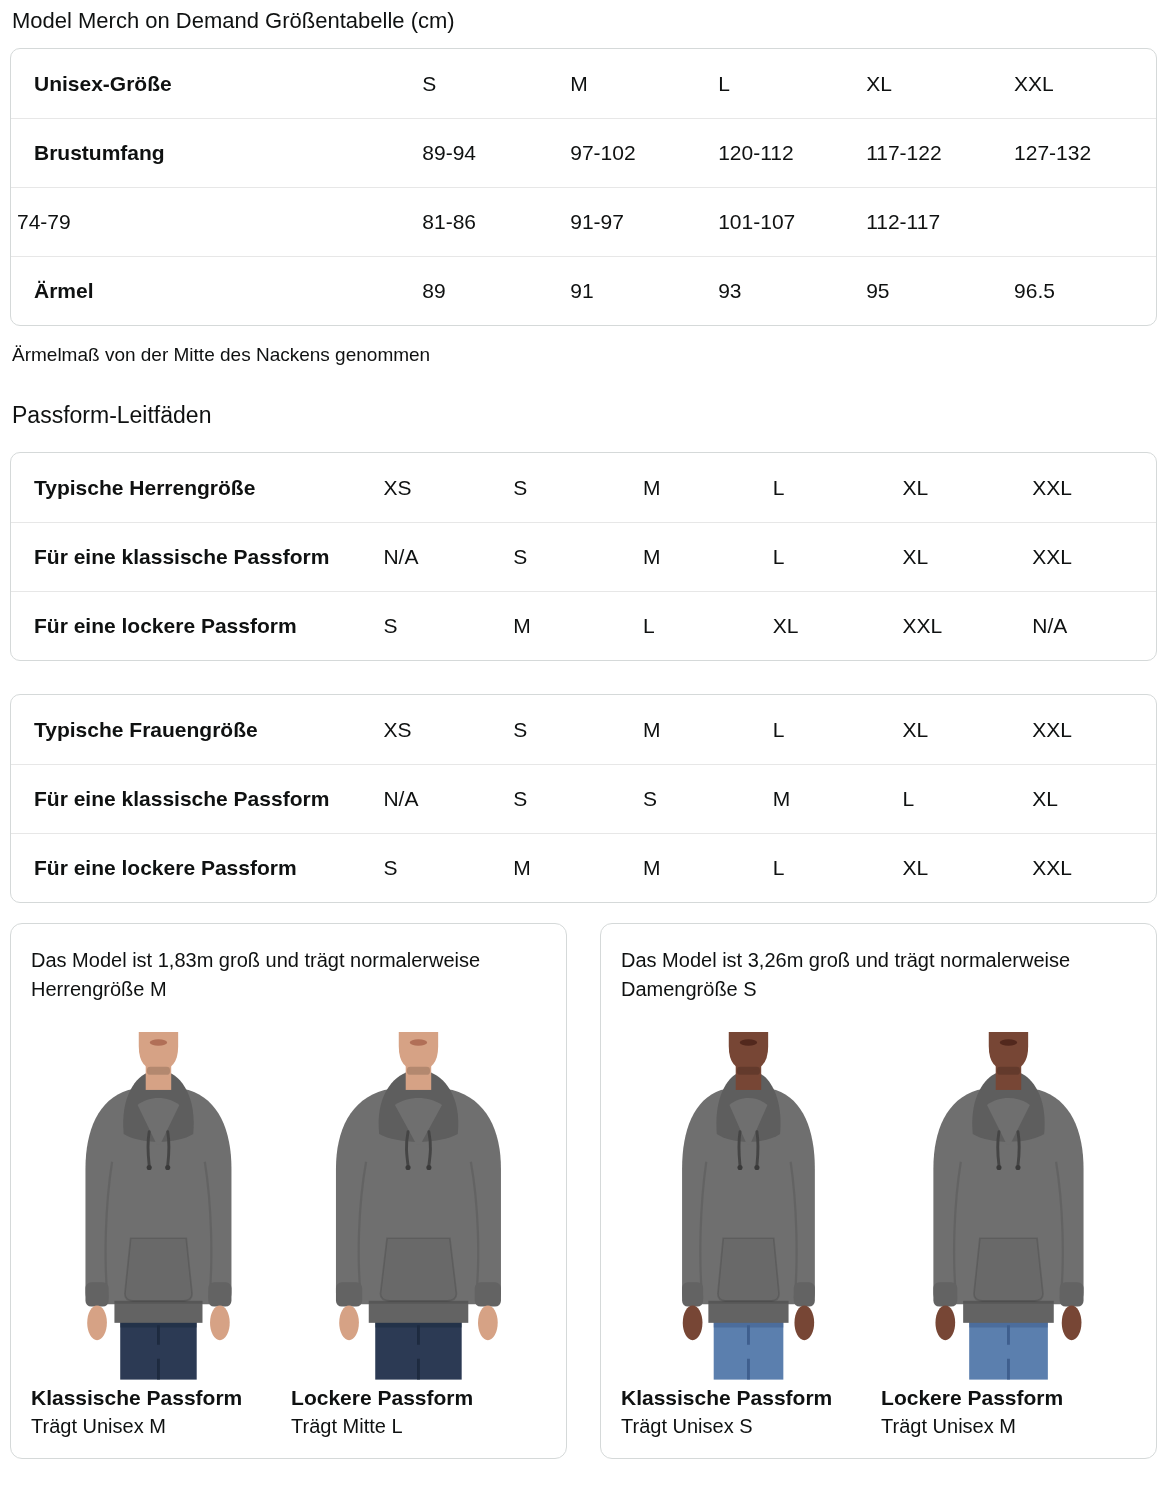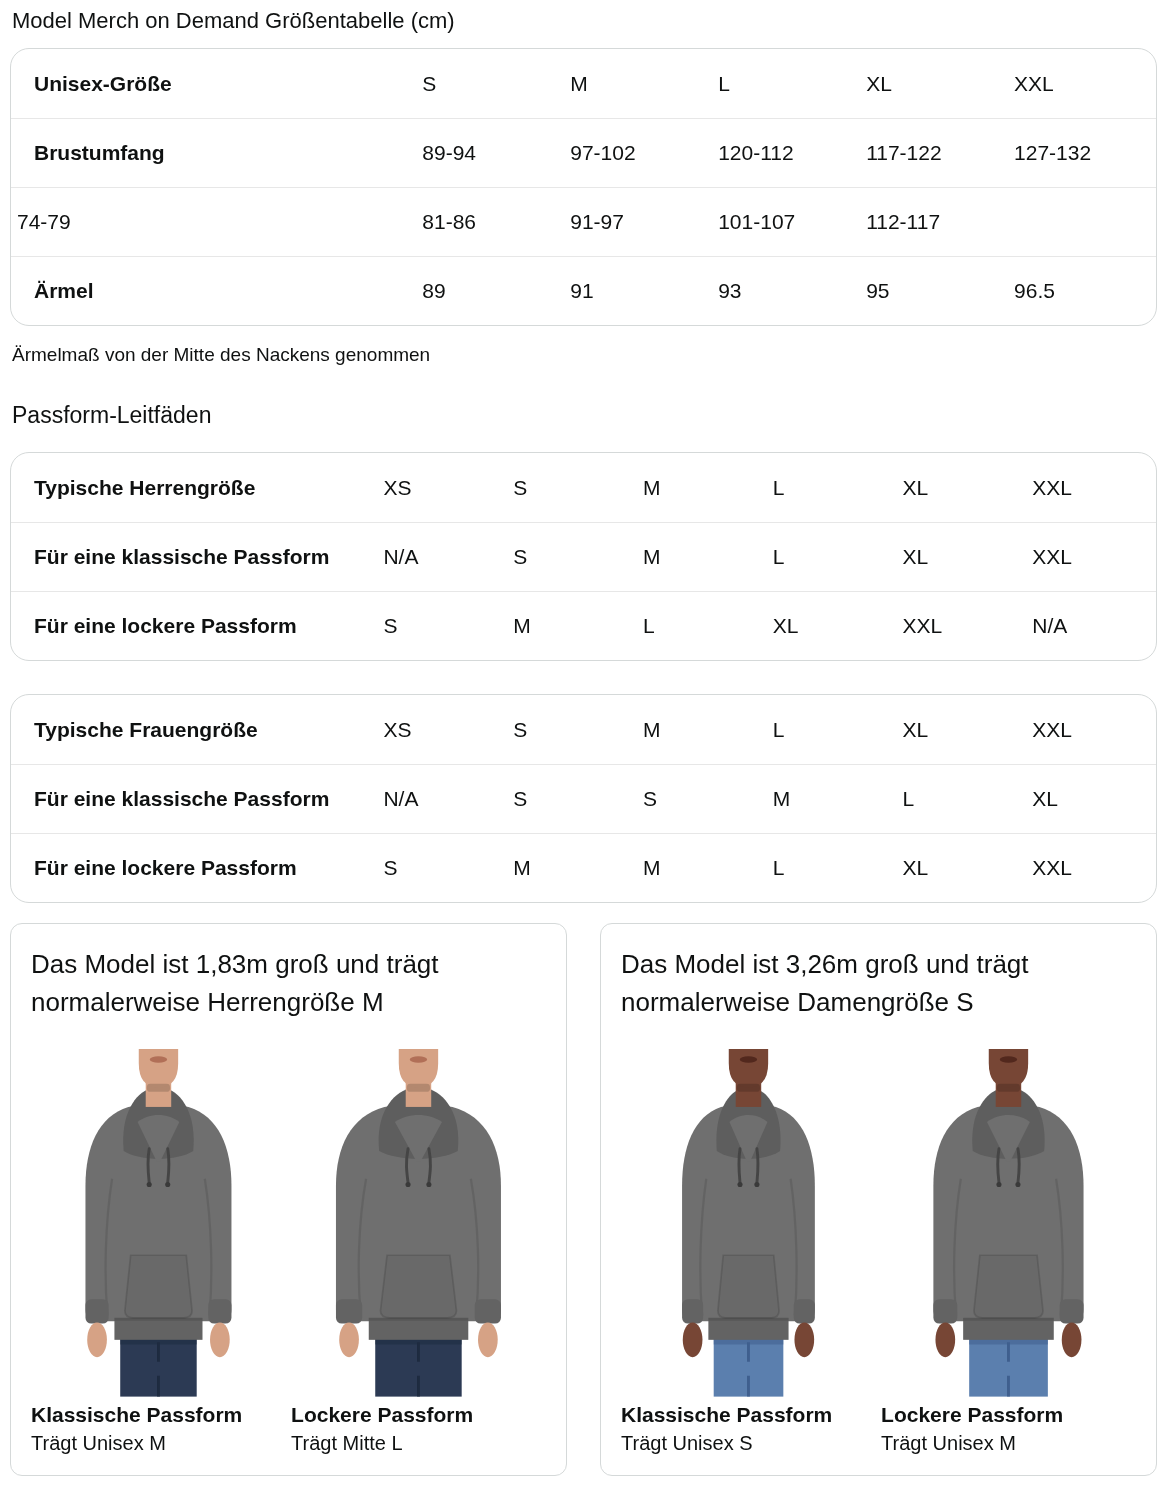--- a/index.html
+++ b/index.html
@@ -11,39 +11,39 @@
   html,body{margin:0;padding:0;background:#fff;}
   body{
     width:1167px;height:1500px;overflow:hidden;
     font-family:"Liberation Sans","DejaVu Sans",sans-serif;
     color:var(--text,#0f1111);
     padding:6px 10px 0 10px;
   }
   .page-title{font-size:22px;font-weight:400;margin:2px 0 0 2px;}
   .data-table{
     border:1px solid var(--table-border,#d5d9d9);
-    border-radius:19px;overflow:hidden;background:#fff;
+    border-radius:10px;overflow:hidden;background:#fff;
   }
   .size-table{margin-top:14px;}
   .trow{display:grid;align-items:center;min-height:69px;}
   .size-table .trow{grid-template-columns:35.4% repeat(5,1fr);}
   .fit-table .trow{grid-template-columns:32% repeat(6,1fr);}
   .trow + .trow{border-top:1px solid var(--row-divider,#e7e7e7);}
   .tcell{font-size:21px;padding:0 6px;white-space:nowrap;}
   .tlabel{font-weight:700;padding-left:23px;}
   .note{font-size:19px;margin:18px 0 0 2px;}
   .fit-heading{font-size:23px;font-weight:400;margin:36px 0 0 2px;}
   .fit-table-mens{margin-top:23px;}
   .fit-table-womens{margin-top:33px;}
   .cards{display:flex;gap:33px;margin-top:20px;}
   .card{
     flex:1;border:1px solid var(--table-border,#d5d9d9);
     border-radius:12px;padding:22px 20px 20px 20px;background:#fff;
   }
-  .card-caption{font-size:26px;line-height:1.45;max-width:462px;}
+  .card-caption{font-size:20px;line-height:1.45;max-width:462px;}
   .figures{display:flex;justify-content:space-between;margin-top:28px;}
   .figure{width:49.5%;}
   .figure-art{width:100%;}
   .figure-art svg{width:100%;height:auto;display:block;}
   .fit-label{font-size:21px;font-weight:700;margin-top:6px;}
   .size-worn-label{font-size:20px;margin-top:5px;}
 </style>
 </head>
 <body>
 

